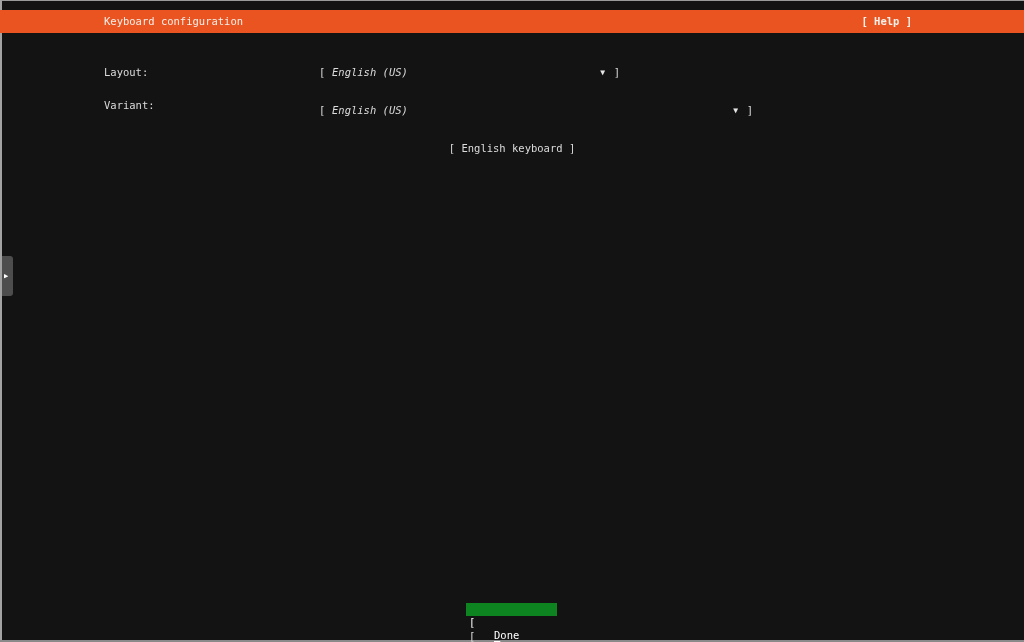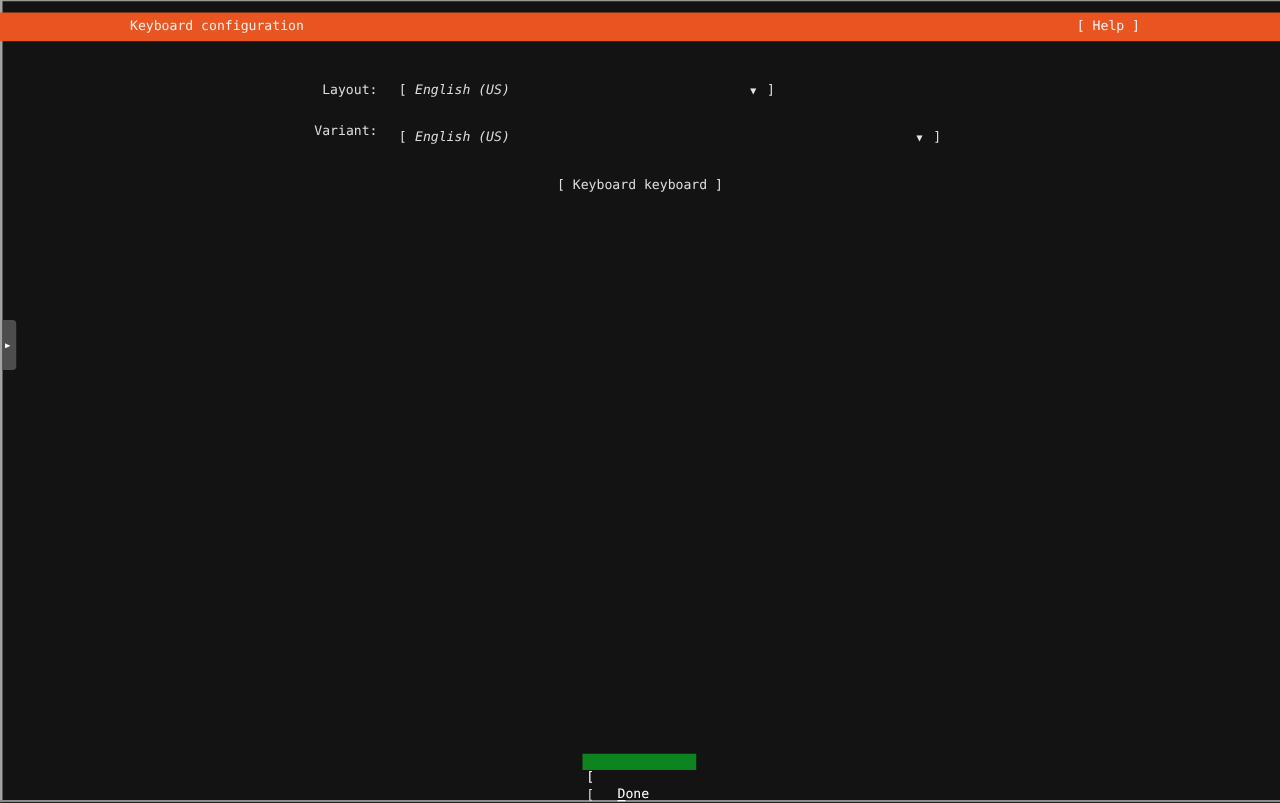--- a/index.html
+++ b/index.html
@@ -35,34 +35,35 @@
     left: 104px; top: 0;
     line-height: 23px;
     white-space: pre;
   }
   .header-help {
     position: absolute;
     right: 112px; top: 0;
     line-height: 23px;
     white-space: pre;
     cursor: pointer;
+    font-weight: bold;
   }
 
   .instruction {
     position: absolute;
     top: 41px; left: 104px;
     white-space: pre;
     color: #e2e2e2;
   }
 
   
   .field-label {
     position: absolute;
     left: 104px; width: 198px;
-    text-align: right;
+    text-align: left;
     white-space: pre;
   }
   .row-layout  { top: 66px; }
   .row-variant { top: 99px; }
 
   .select-widget {
     position: absolute;
     left: 319px;
     height: 13px;
     cursor: pointer;
@@ -142,21 +143,21 @@
 
   <div class="field-label row-variant">Variant:</div>
   <div class="select-widget select-variant">
     <span class="br-open">[</span>
     <span class="sel-value">English (US)</span>
     <span class="sel-arrow">▼</span>
     <span class="br-close">]</span>
   </div>
 
   <div class="identify-row">
-    <span class="identify-button">[ Keyboard keyboard ]</span>
+    <span class="identify-button">[ English keyboard ]</span>
   </div>
 
   <div class="drawer-tab">
     <span class="drawer-arrow">▶</span>
   </div>
 
   <div class="btn-row btn-done">
     <span class="br-open">[</span>
     <span class="btn-label"><span class="underline-initial">D</span><span>one</span></span>
     

